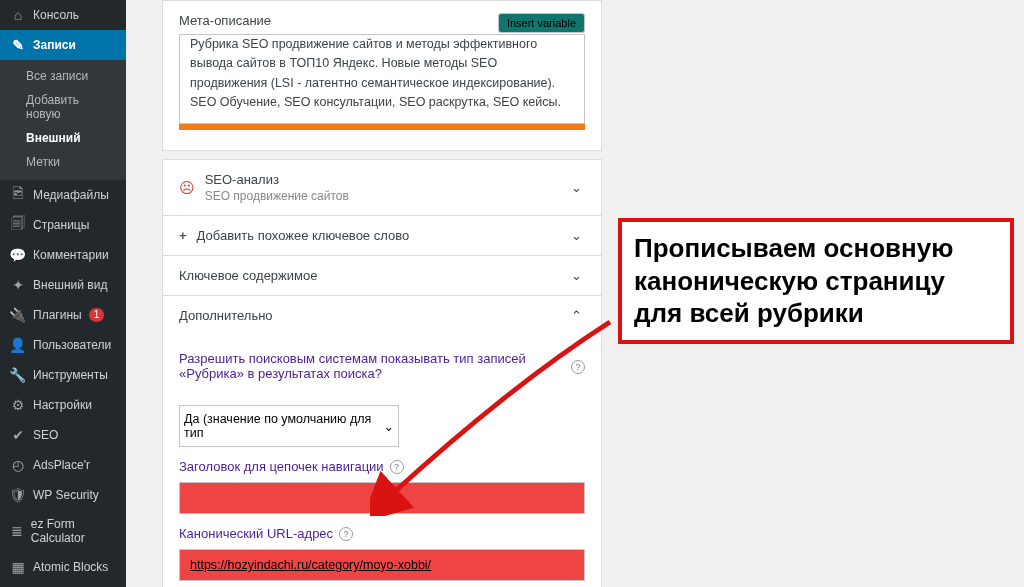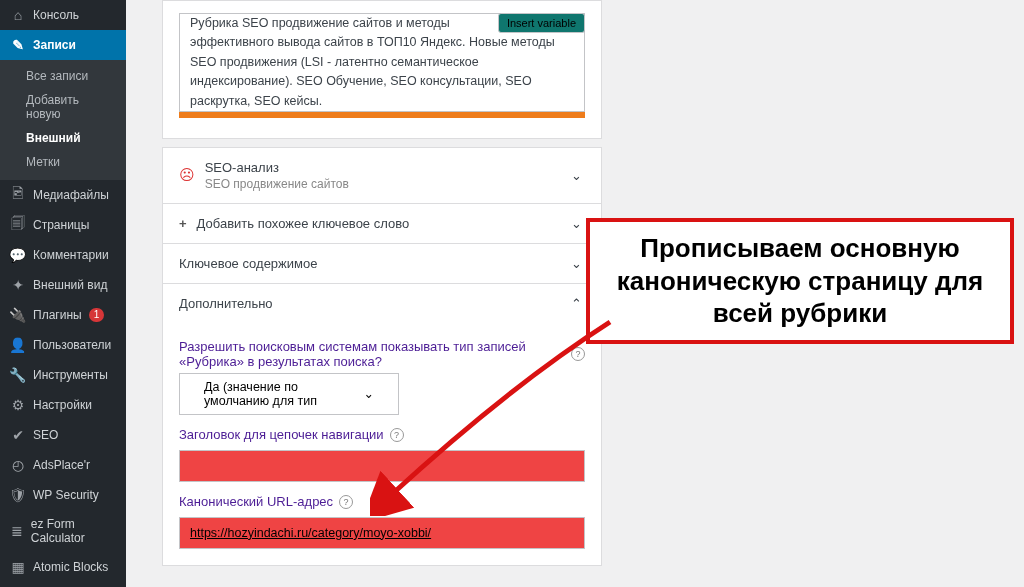--- a/index.html
+++ b/index.html
@@ -24,25 +24,25 @@
   .progress-bar { height:6px; background:#ee7c1b; margin-top:0; }
   .acc { border:1px solid #dcdcde; background:#fff; margin-bottom:-1px; }
   .acc-header { display:flex; align-items:center; justify-content:space-between; padding:12px 16px; font-size:13px; color:#3c434a; cursor:pointer; }
   .acc-header .left { display:flex; align-items:center; gap:10px; }
   .chev { width:14px; color:#3c434a; }
   .acc-sub { font-size:12px; color:#888; margin-top:2px; }
   .acc-body { padding: 4px 16px 16px 16px; }
   .form-row { margin-top: 12px; }
   .form-label { font-size:13px; color:#4c1d95; display:flex; align-items:center; gap:6px; }
   .help { color:#777; font-size:12px; cursor:help; }
-  .select { margin-top:4px; border:1px solid #c3c4c7; padding:6px 24px; font-size:12.5px; display:flex; align-items:center; justify-content:space-between; width:220px; cursor:pointer; background:#fff; }
+  .select { margin-top:24px; border:1px solid #c3c4c7; padding:6px 4px; font-size:12.5px; display:flex; align-items:center; justify-content:space-between; width:220px; cursor:pointer; background:#fff; }
   .text-input { margin-top:8px; border:1px solid #c3c4c7; padding:8px 10px; font-size:12.5px; width:100%; background:#ef4444;text-decoration:underline; }
   .plus { font-weight:700; color:#555; }
   .red-face { color:#dc3232; font-size:15px; }
-  .annotation-box { position:absolute; top:218px; right:10px; width:428px; border:4px solid #d91212; background:#fff; padding:10px 12px; text-align:center; }
+  .annotation-box { position:absolute; top:218px; right:10px; width:396px; border:4px solid #d91212; background:#fff; padding:10px 12px; }
   .annotation-box .txt { font-size:26px; font-weight:700; line-height:1.25; color:#000; }
   .arrow-svg { position:absolute; top:316px; left:370px; pointer-events:none; }
   .help-q::after{content:'?';display:inline-block;border:1px solid #999;color:#777;border-radius:50%;width:12px;height:12px;font-size:9px;line-height:12px;text-align:center;}
 </style>
 </head>
 <body>
 
 <div class="page">
   <div class="sidebar">
     <div class="sb-item">
@@ -117,20 +117,21 @@
     <div class="sb-item">
       <span class="ico">◀</span>
       <span>Свернуть меню</span>
     </div>
   </div>
 
   <div class="main">
     <div style="width:440px; margin-left:22px;">
       <div class="panel">
         <button class="insert-btn">Insert variable</button>
+        <span class="field-label">Мета-описание</span>
         <div class="meta-box">Рубрика SEO продвижение сайтов и методы эффективного вывода сайтов в ТОП10 Яндекс. Новые методы SEO продвижения (LSI - латентно семантическое индексирование). SEO Обучение, SEO консультации, SEO раскрутка, SEO кейсы.</div>
         <div class="progress-bar"></div>
       </div>
 
       <div class="acc">
         <div class="acc-header">
           <div class="left">
             <span class="red-face">☹</span>
             <div>
               <div>SEO-анализ</div>

